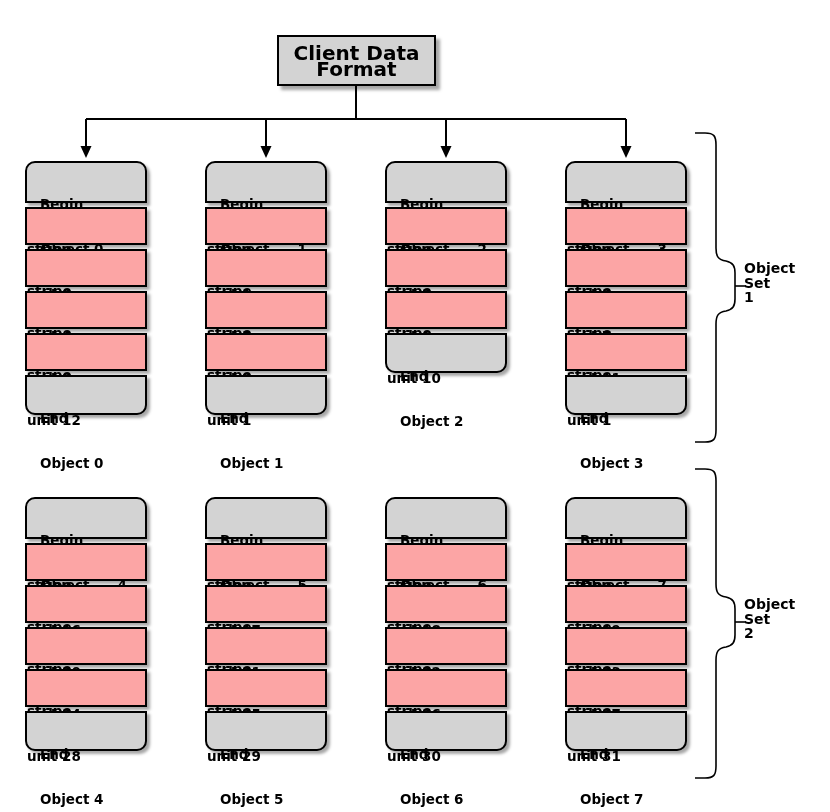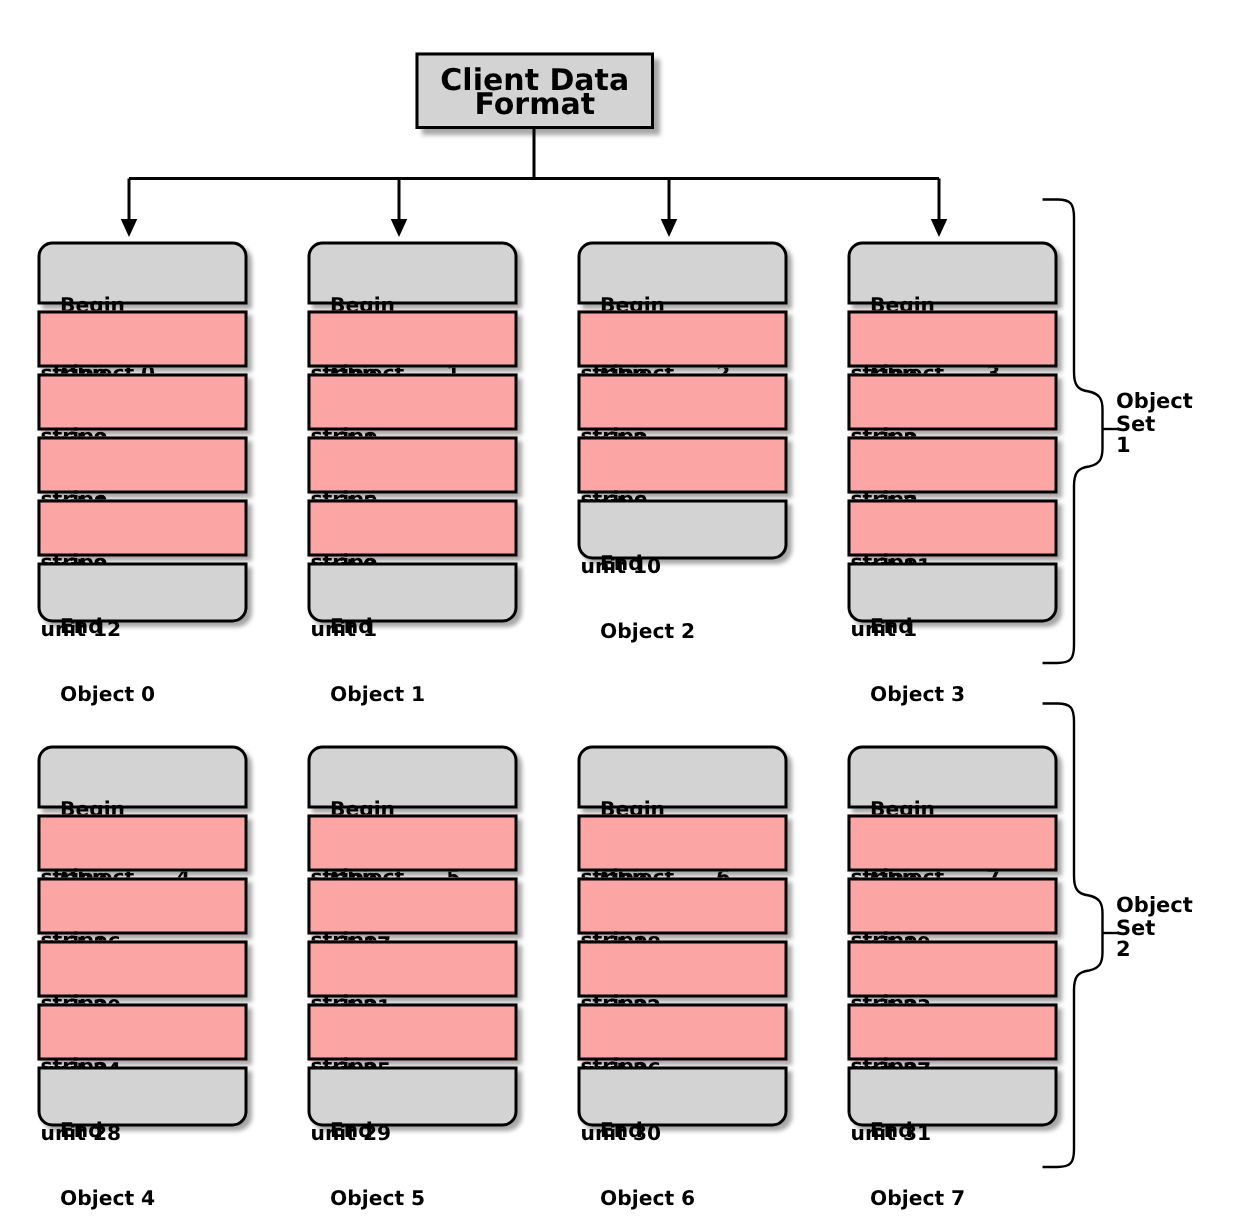--- a/index.html
+++ b/index.html
@@ -6,21 +6,21 @@
   #canvas{
     position:relative;
     width:830px;height:812px;
     background:#ffffff;
     font-family:"DejaVu Sans","Liberation Sans",sans-serif;
     overflow:hidden;
   }
   #wires{position:absolute;left:0;top:0;width:830px;height:812px;pointer-events:none;}
   .col{
     position:absolute;
-    width:140px;
+    width:122px;
     display:flex;flex-direction:column;gap:4px;
   }
   .node{
     box-sizing:border-box;
     border:2px solid #000;
     font-weight:bold;
     font-size:13.5px;
     line-height:15px;
     color:#000;
     box-shadow:3px 3px 3px rgba(0,0,0,0.35);

